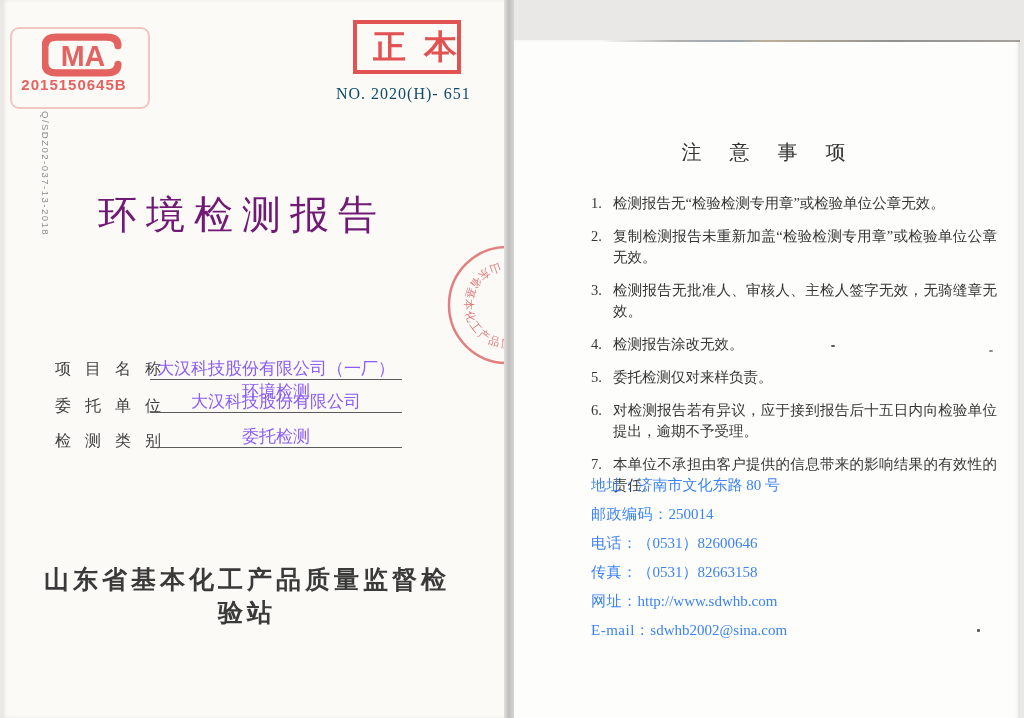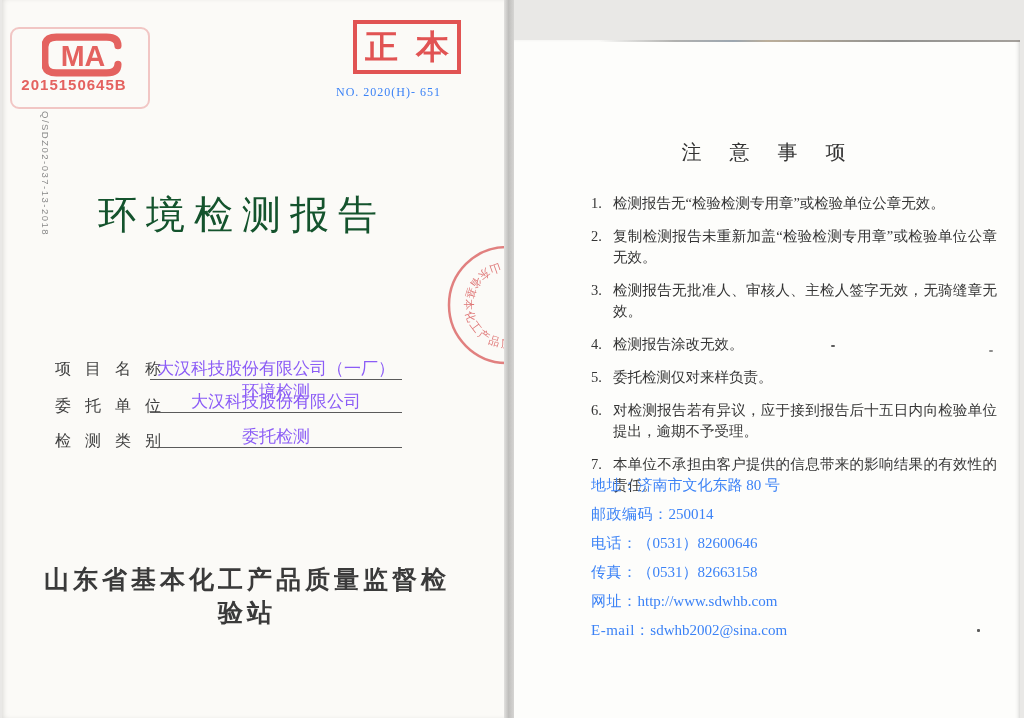--- a/index.html
+++ b/index.html
@@ -19,29 +19,29 @@
 
   
   .cma-stamp{left:8px;top:27px;width:128px;height:78px;border:2px solid rgba(228,120,120,.40);
     border-radius:9px;padding-left:8px;}
   .cma-logo{left:30px;top:3px;}
   .cma-number{left:0;top:47px;width:124px;text-align:center;color:#e4625f;
     font-family:"Liberation Sans",sans-serif;font-weight:bold;font-size:15px;letter-spacing:1px;}
 
   
   .zb-stamp{left:351px;top:20px;width:100px;height:46px;border:4px solid #e15353;
-    display:flex;align-items:center;justify-content:center;}
+    display:flex;align-items:center;justify-content:flex-end;}
   .zb-text{color:#e15353;font-size:33px;font-weight:bold;letter-spacing:18px;margin-right:-18px;
     font-family:"Liberation Serif",serif;}
-  .report-no{left:334px;top:85px;font-size:12px;color:#3b82f6;letter-spacing:1px;}
+  .report-no{left:334px;top:85px;font-size:16px;color:#0c4a6e;letter-spacing:1px;}
 
   .side-code{left:49px;top:111px;transform:rotate(90deg);transform-origin:0 0;
     font-family:"Liberation Sans",sans-serif;font-size:9.5px;color:#8a8a8a;letter-spacing:1.5px;white-space:nowrap;}
 
-  .cover-title{left:25px;top:188px;width:430px;text-align:center;font-size:39px;color:#14532d;
+  .cover-title{left:25px;top:188px;width:430px;text-align:center;font-size:39px;color:#701a75;
     letter-spacing:9px;}
 
   
   .seal-clip{left:440px;top:238px;width:64px;height:134px;overflow:hidden;}
 
   
   .field-label{left:53px;font-size:16px;letter-spacing:5px;color:#3f3f3f;}
   .field-value{left:148px;width:252px;height:22px;border-bottom:1.5px solid #5a5a5a;
     text-align:center;font-size:17px;color:#8b5cf6;}
   .org-line{left:30px;top:563px;width:430px;text-align:center;font-size:25px;font-weight:600;

